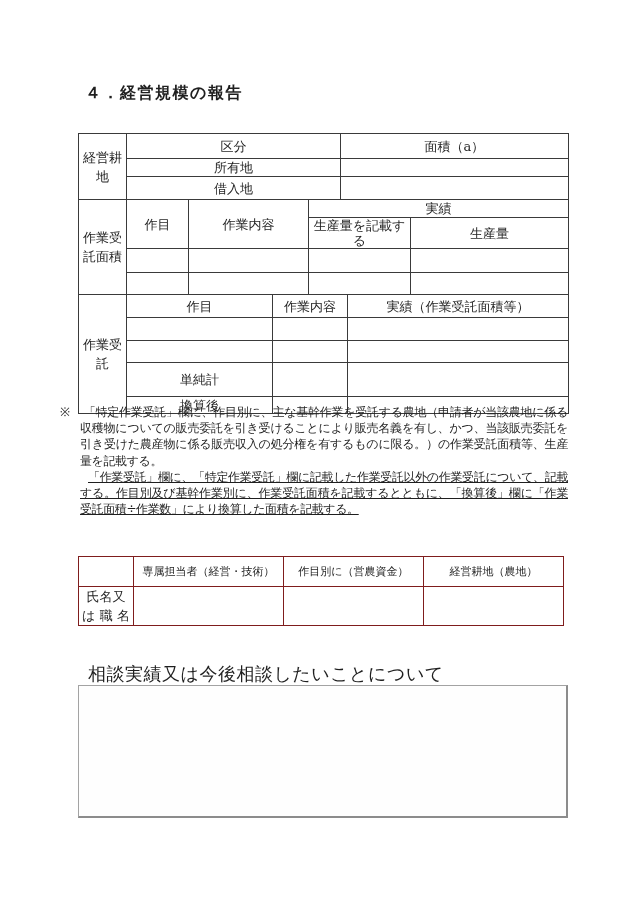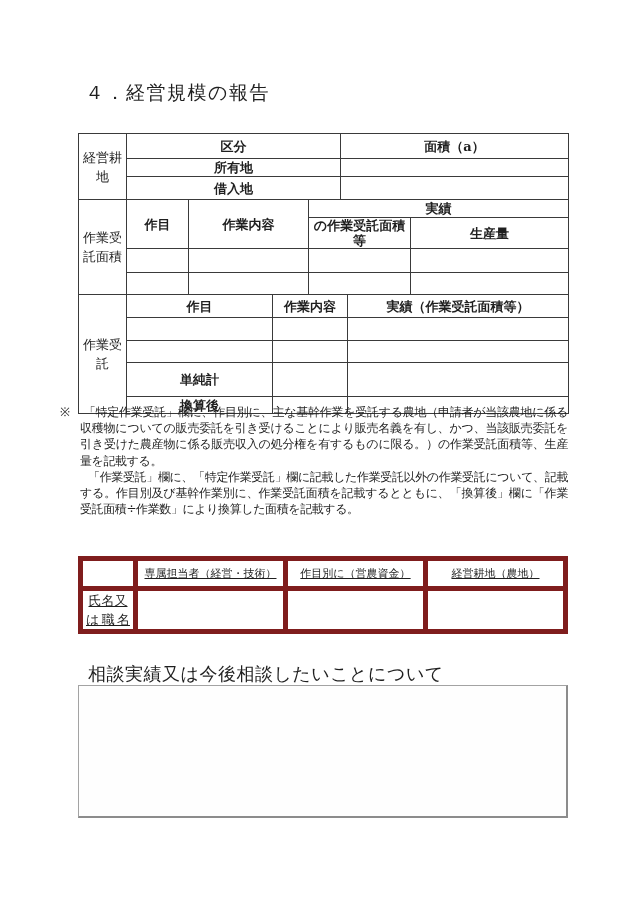--- a/index.html
+++ b/index.html
@@ -3,64 +3,64 @@
 <meta charset="utf-8">
 <style>
   html,body { margin:0; padding:0; background:#e8e8e8; }
   .page {
     position:relative; width:630px; height:903px; margin:0 auto;
     background:#ffffff; color:#1f1f1f;
     font-family:"DejaVu Serif","Liberation Serif",serif;
     overflow:hidden;
   }
   .title {
-    position:absolute; font-size:19px; letter-spacing:1.5px;
-    line-height:15px; white-space:nowrap;
+    position:absolute; font-size:16px; letter-spacing:1.5px;
+    line-height:15px; white-space:nowrap;font-weight:bold;
   }
   .t4 { left:85px; top:85px; }
   .t5 { left:85px; top:534px; }
 
   .tbl-stack { position:absolute; left:78px; top:133px; }
   table.tbl {
     border-collapse:collapse; table-layout:fixed; width:490px;
     font-size:13px;
   }
   .tbl-stack table.tbl + table.tbl { margin-top:-1px; }
   table.tbl td {
     border:1px solid #3a3a3a; padding:0 2px; text-align:center;
     vertical-align:middle; overflow:hidden;
   }
   td.lbl { line-height:19px; }
-  td.hdr { line-height:15px;font-weight:bold; }
+  td.hdr { line-height:15px; }
 
   .cA1{width:48px} .cA2{width:214px} .cA3{width:228px}
   .cB1{width:48px} .cB2{width:62px} .cB3{width:120px} .cB4{width:102px} .cB5{width:158px}
   .cC1{width:48px} .cC2{width:146px} .cC3{width:75px} .cC4{width:221px}
   .rA1{height:25px} .rA2{height:18px} .rA3{height:23px}
   .rB1{height:18px} .rB2{height:18px} .rB3{height:24px} .rB4{height:22px}
   .rC1{height:23px} .rC2{height:23px} .rC3{height:22px} .rC4{height:34px} .rC5{height:17px}
 
   .note {
     position:absolute; left:60px; top:404px; width:508px;
     font-size:12px; line-height:16.2px; letter-spacing:-0.4px;
     text-align:justify;
   }
   .note p { margin:0; }
   .np1 { padding-left:20px; text-indent:-20px; }
   .np1 .marker { margin-right:14px; }
-  .np2 { padding-left:20px; text-indent:8px; }
+  .np2 { padding-left:20px; text-indent:8px;text-decoration:underline; }
 
   table.tbl2 {
     position:absolute; left:78px; top:556px;
     border-collapse:collapse; table-layout:fixed; width:485px;
     font-size:13px;
   }
   table.tbl2 td {
-    border:5px solid #7f1d1d; padding:0 3px; text-align:center;
-    vertical-align:middle; overflow:hidden;text-decoration:underline;
+    border:1px solid #7f1d1d; padding:0 3px; text-align:center;
+    vertical-align:middle; overflow:hidden;
   }
   .c21{width:55px} .c22{width:150px} .c23{width:140px} .c24{width:140px}
   .r21{height:30px} .r22{height:33px}
   td.h2 { font-size:11px; line-height:13px; }
   td.lbl-justify {
     text-align:justify; text-align-last:justify; line-height:19px;
     padding:0 4px;
   }
 
   .consult-label {
@@ -116,21 +116,21 @@
           <col class="cB5">
         </colgroup>
       <tbody>
         <tr class="rB1">
           <td class="lbl" rowspan="4">作業受託面積</td>
           <td class="hdr" rowspan="2">作目</td>
           <td class="hdr" rowspan="2">作業内容</td>
           <td class="hdr" colspan="2">実績</td>
         </tr>
         <tr class="rB2">
-          <td class="hdr">の作業受託面積等</td>
+          <td class="hdr">生産量を記載する</td>
           <td class="hdr">生産量</td>
         </tr>
         <tr class="rB3">
           <td class="blank"></td>
           <td class="blank"></td>
           <td class="blank"></td>
           <td class="blank"></td>
         </tr>
         <tr class="rB4">
           <td class="blank"></td>

